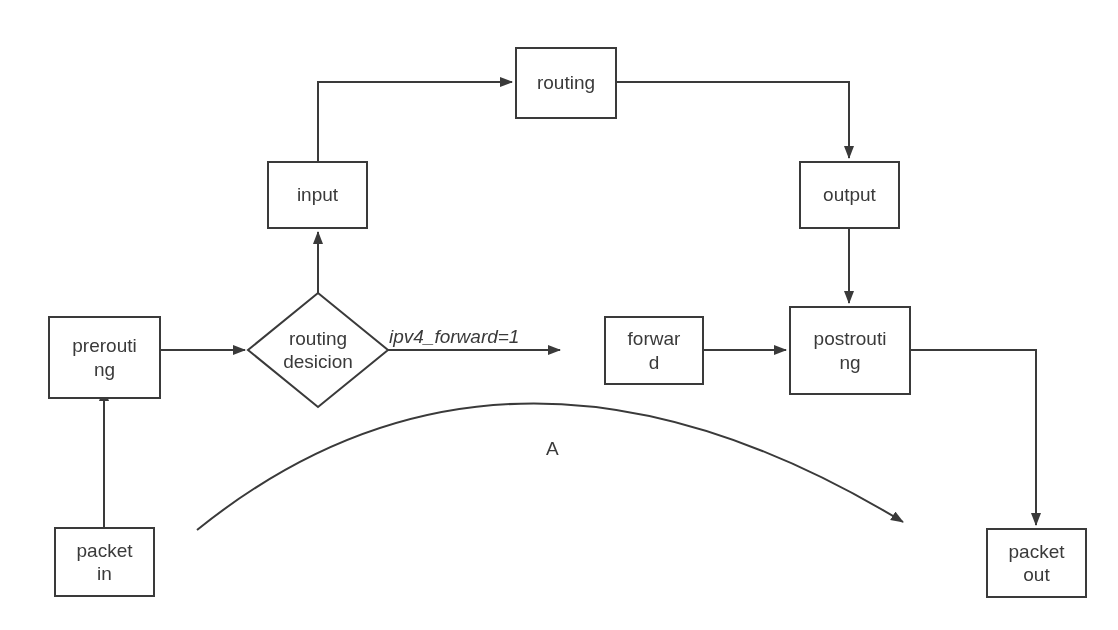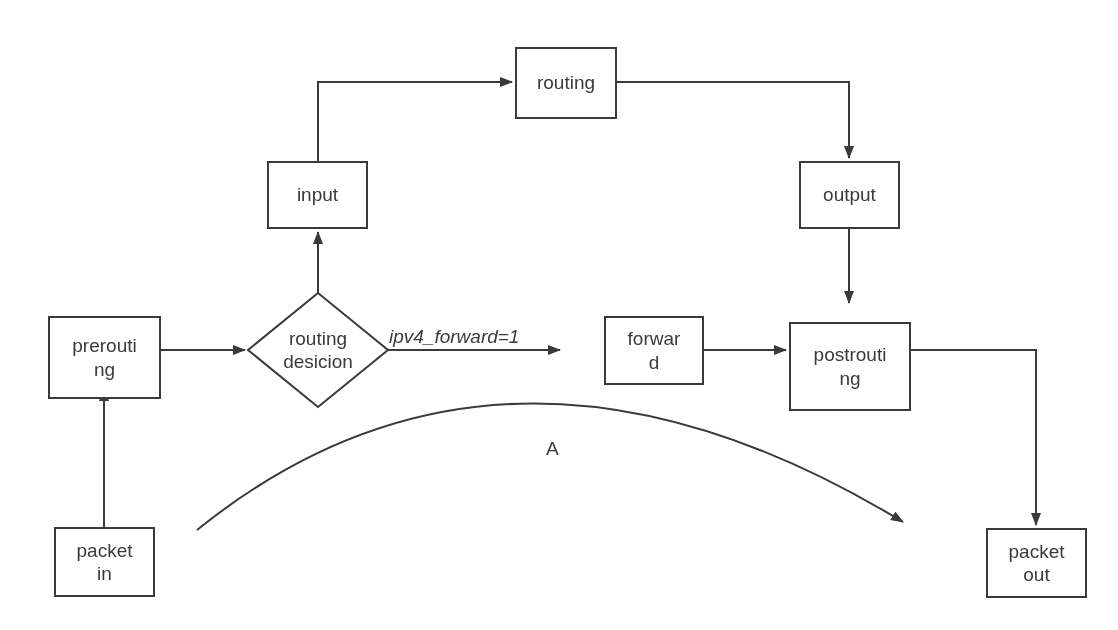--- a/index.html
+++ b/index.html
@@ -111,21 +111,21 @@
   <div class="diamond-label" style="left:258px; top:324px; width:120px; height:52px;">
     <span>routing
 desicion</span>
   </div>
 
   <div class="node" style="left:563px; top:316px; width:100px; height:69px;margin-left:41px;">
     <span>forwar
 d</span>
   </div>
 
-  <div class="node" style="left:789px; top:306px; width:122px; height:89px;margin-top:16px;">
+  <div class="node" style="left:789px; top:306px; width:122px; height:89px;">
     <span>postrouti
 ng</span>
   </div>
 
   <div class="node" style="left:54px; top:527px; width:101px; height:70px;">
     <span>packet
 in</span>
   </div>
 
   <div class="node" style="left:986px; top:528px; width:101px; height:70px;">

